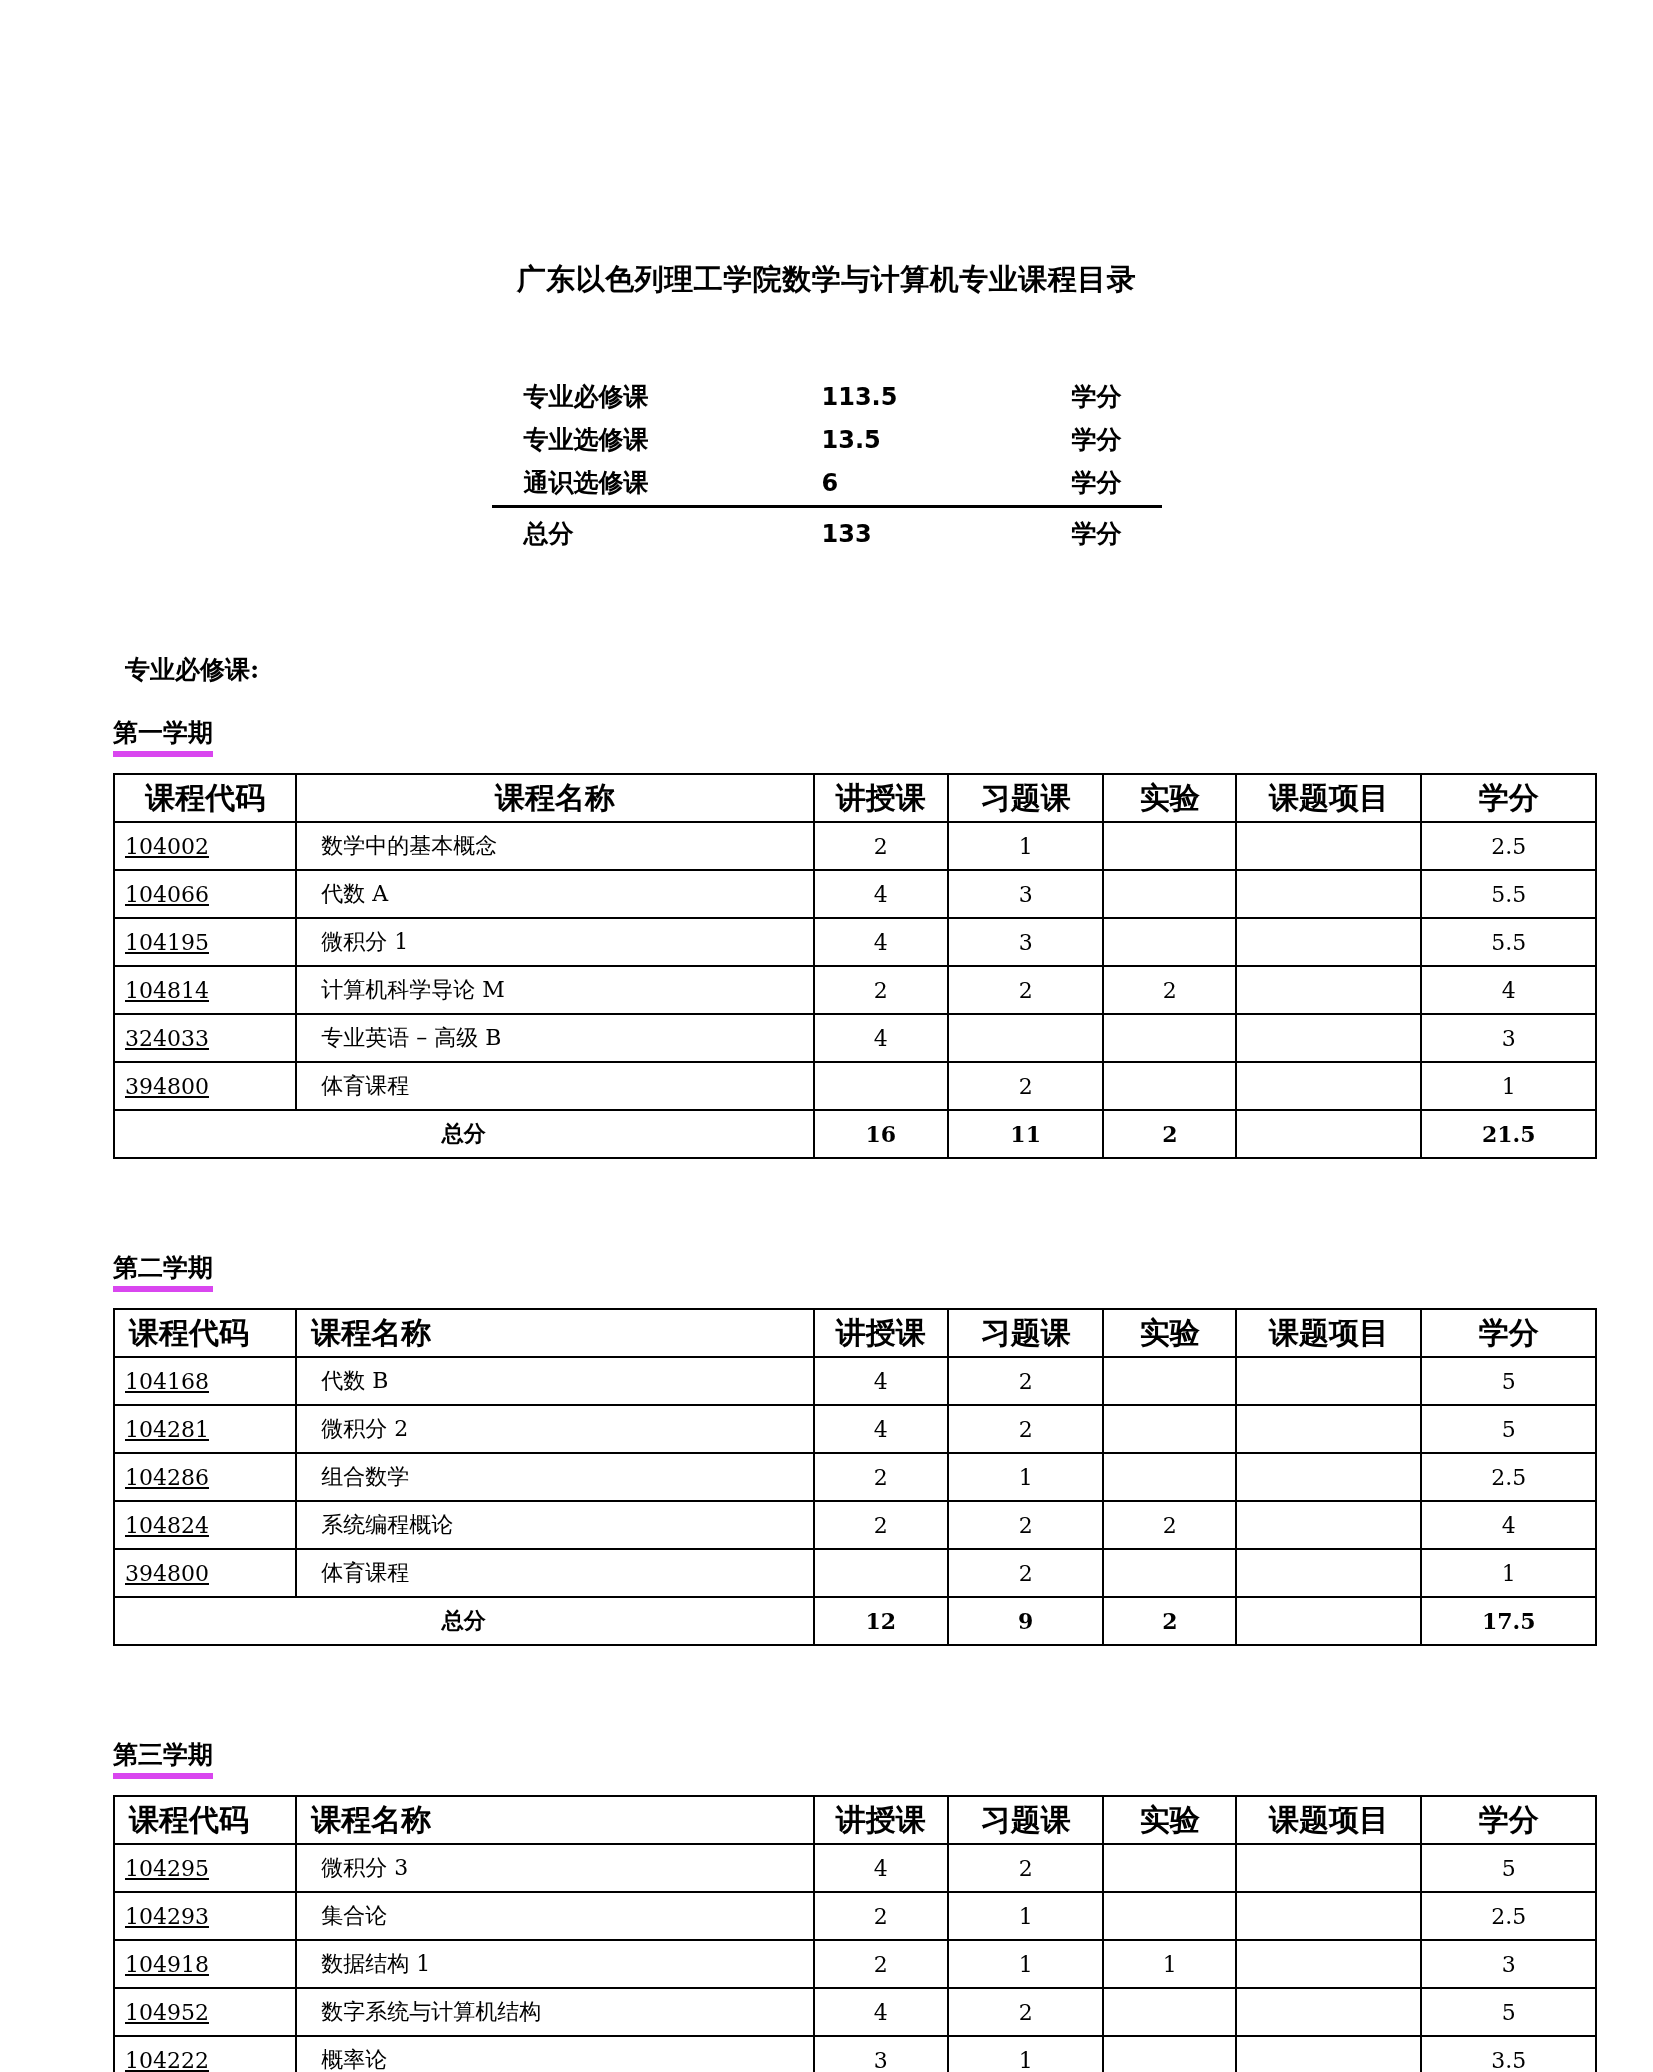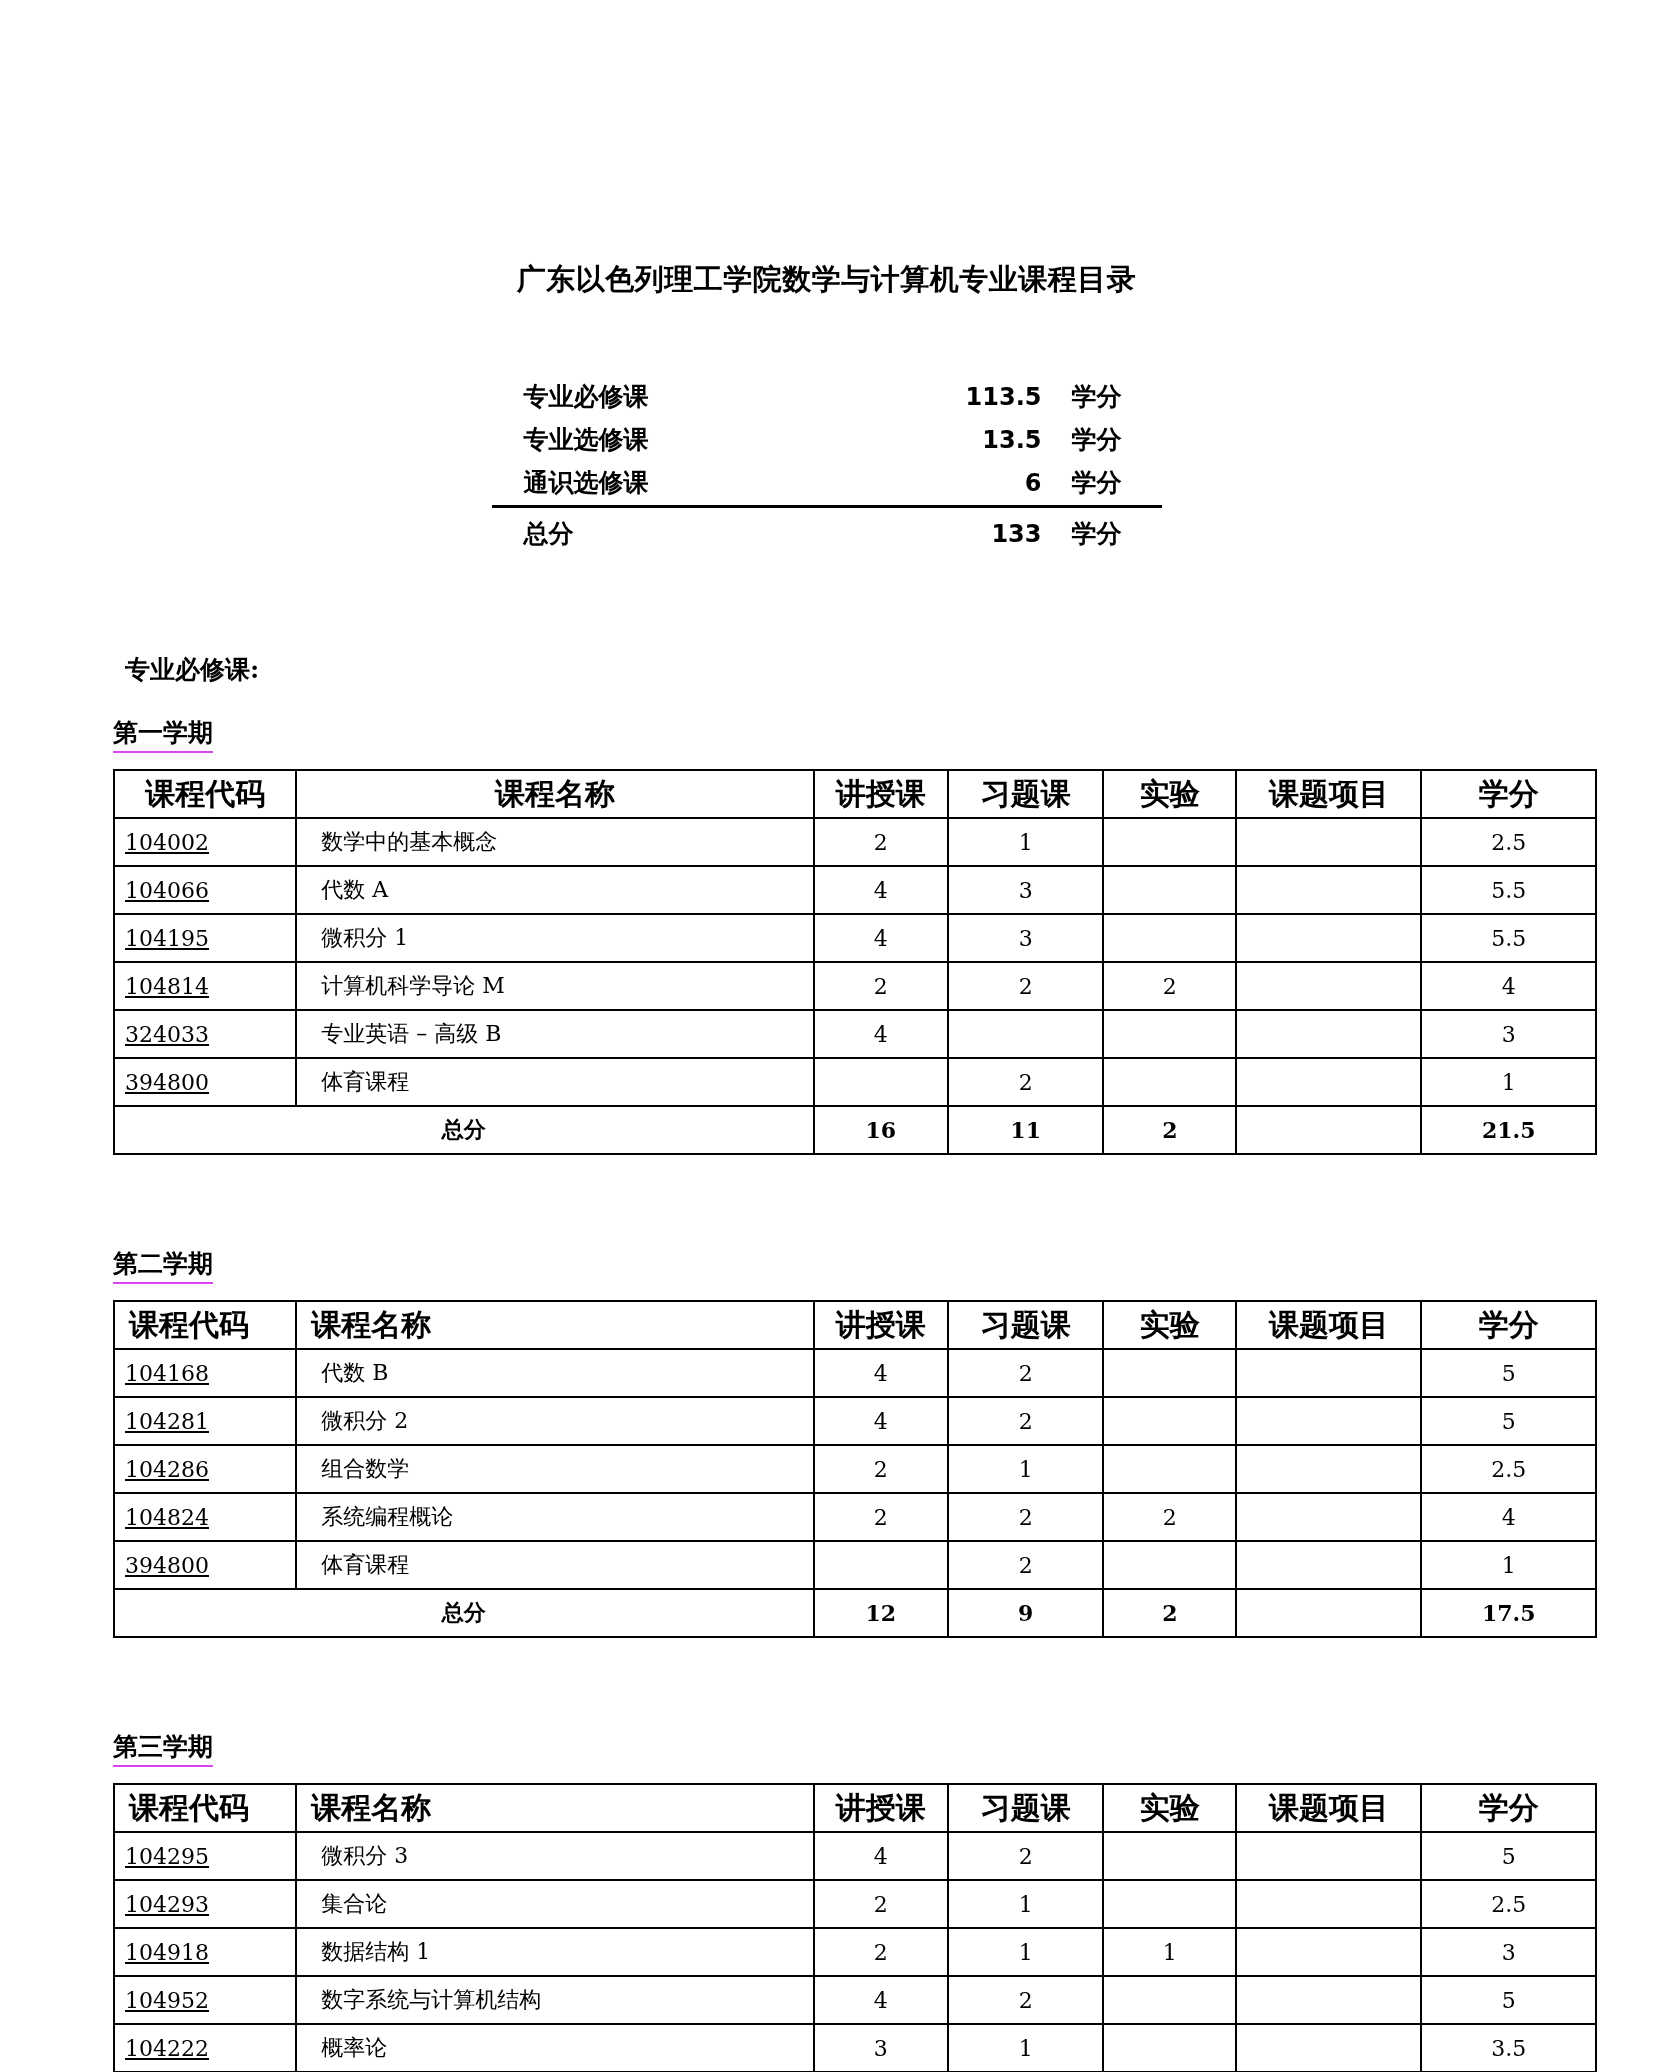--- a/index.html
+++ b/index.html
@@ -53,21 +53,20 @@
     line-height: 1.12;
   }
   .summary-table td.s-label {
     width: 330px;
     padding-left: 32px;
     text-align: left;
     white-space: nowrap;
   }
   .summary-table td.s-value {
     width: 220px;
-    text-align: right;
     padding-right: 0;
     font-family: "DejaVu Sans", "Liberation Sans", sans-serif;
     font-size: 24px;
   }
   .summary-table td.s-unit {
     width: 120px;
     text-align: left;
     padding-left: 30px;
     white-space: nowrap;
   }
@@ -86,21 +85,21 @@
   .section-label.spaced-top { padding-top: 85px; }
 
   .term-heading {
     font-size: 25px;
     font-weight: bold;
     margin: 0;
     padding-left: 113px;
     padding-top: 18px;
   }
   .term-heading span {
-    border-bottom: 2px solid #d946ef;
+    border-bottom: 6px solid #d946ef;
     padding-bottom: 2px;
     display: inline-block;
   }
 
   
   .tbl-wrap { padding-left: 113px; padding-top: 16px; }
 
   table.course-table {
     border-collapse: collapse;
     width: 1484px;

